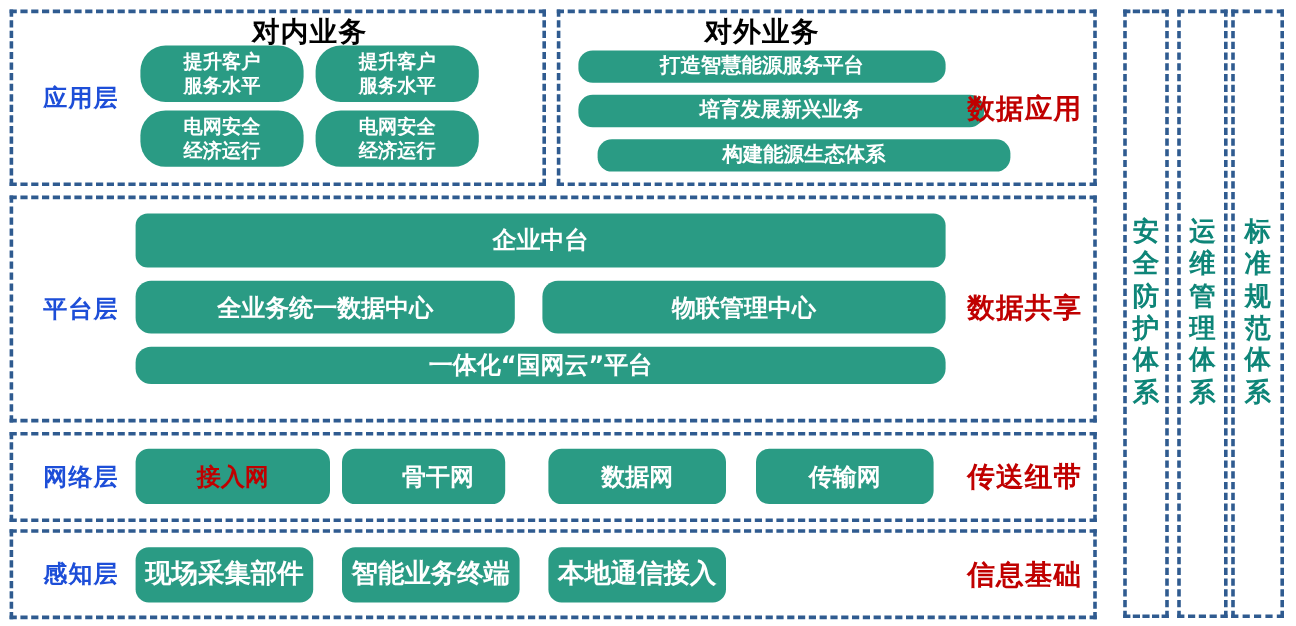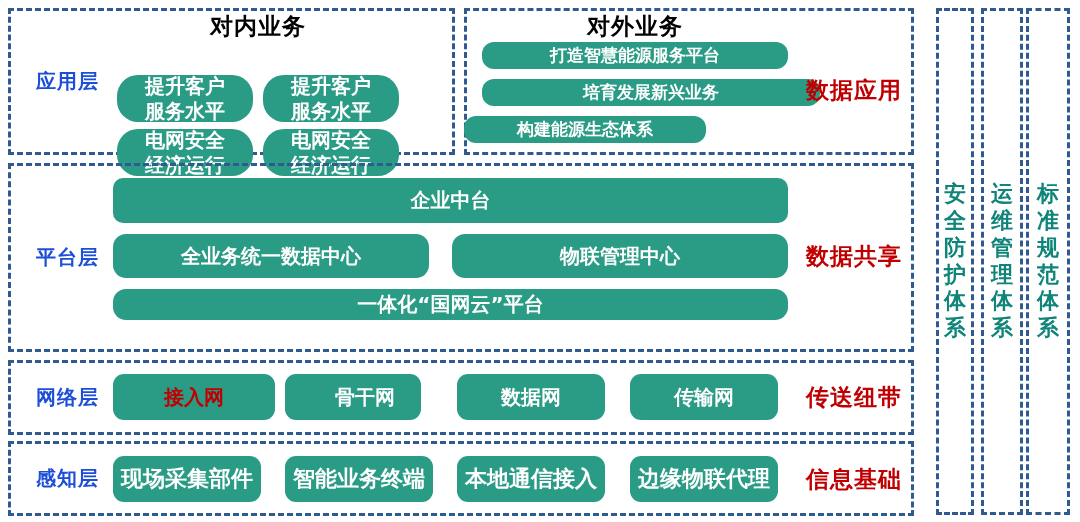--- a/index.html
+++ b/index.html
@@ -39,21 +39,21 @@
     background: #2A9B84;
     color: #ffffff;
     font-weight: bold;
     display: flex;
     align-items: center;
     justify-content: center;
     text-align: center;
     border-radius: 10px;
     line-height: 1.25;
   }
-  .small-box { flex-direction: column; font-size: 20px; border-radius: 21px; margin-top: 37px; }
+  .small-box { flex-direction: column; font-size: 16px; border-radius: 21px; }
   .ext-box  { font-size: 17px; border-radius: 12px; }
   .plat-box { font-size: 20px; border-radius: 13px; }
   .net-box  { font-size: 20px; border-radius: 11px; }
   .per-box  { font-size: 22px; border-radius: 11px; }
   .red-text { color: #C00000; }
   .red-tag {
     position: absolute;
     display: flex;
     align-items: center;
     justify-content: center;
@@ -99,21 +99,21 @@
   .t-internal { left: 117px; top: 11px; width: 282px; }
   .b-i0 { left: 117px; top: 38px; width: 136px; height: 47px; }
   .b-i1 { left: 263px; top: 38px; width: 136px; height: 47px; }
   .b-i2 { left: 117px; top: 92px; width: 136px; height: 47px; }
   .b-i3 { left: 263px; top: 92px; width: 136px; height: 47px; }
 
   
   .t-external { left: 482px; top: 11px; width: 306px; }
   .b-e0 { left: 482px; top: 42px;  width: 306px; height: 27px; }
   .b-e1 { left: 482px; top: 79px;  width: 338px; height: 27px; }
-  .b-e2 { left: 464px; top: 116px; width: 242px; height: 27px; }
+  .b-e2 { left: 498px; top: 116px; width: 344px; height: 27px; }
   .tag-app { left: 798px; top: 76px; width: 112px; height: 28px; }
 
   
   .b-p-top    { left: 113px; top: 178px; width: 675px; height: 45px; border-radius: 10px; }
   .b-p-left   { left: 113px; top: 234px; width: 316px; height: 44px; }
   .b-p-right  { left: 452px; top: 234px; width: 336px; height: 44px; }
   .b-p-bottom { left: 113px; top: 289px; width: 675px; height: 31px; }
   .tag-platform { left: 798px; top: 242px; width: 112px; height: 28px; }
 
   
@@ -182,21 +182,20 @@
   <div class="gbox net-box b-n1">骨干网</div>
   <div class="gbox net-box b-n2">数据网</div>
   <div class="gbox net-box b-n3">传输网</div>
   <div class="red-tag tag-network">传送纽带</div>
 
   <div class="dashed frame-perception"></div>
   <div class="layer-label lbl-perception">感知层</div>
   <div class="gbox per-box b-s0">现场采集部件</div>
   <div class="gbox per-box b-s1">智能业务终端</div>
   <div class="gbox per-box b-s2">本地通信接入</div>
-  <div class="gbox per-box b-s3">边缘物联代理</div>
   <div class="red-tag tag-perception">信息基础</div>
 
   <div class="pillar pillar-0">
     <div class="pillar-text">安全防护体系</div>
   </div>
   <div class="pillar pillar-1">
     <div class="pillar-text">运维管理体系</div>
   </div>
   <div class="pillar pillar-2">
     <div class="pillar-text">标准规范体系</div>

